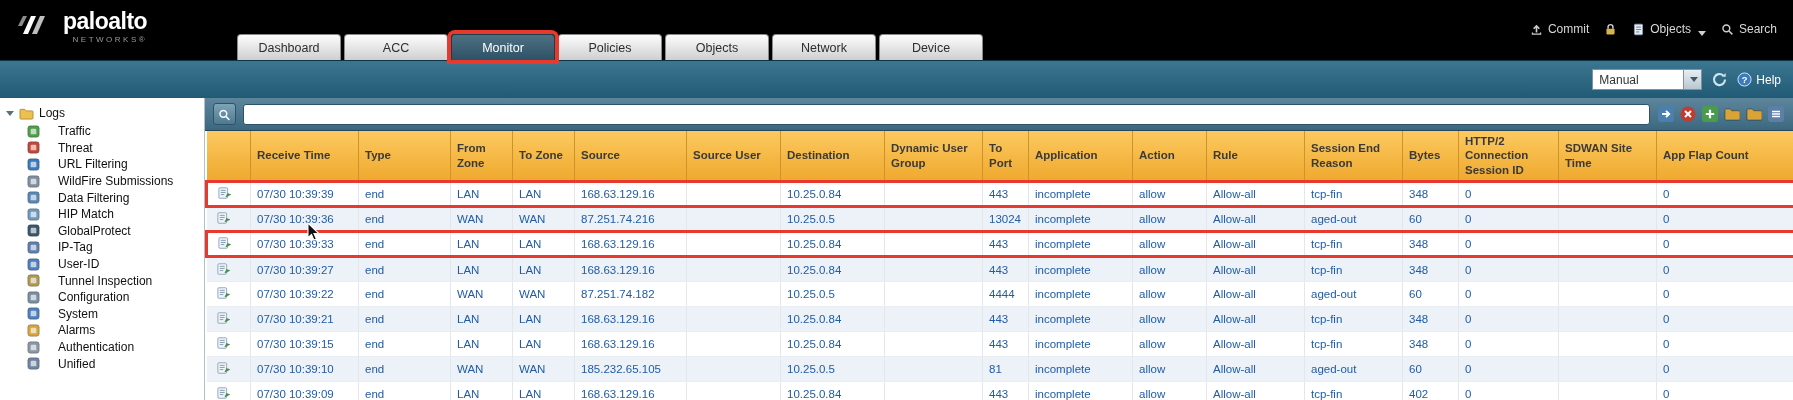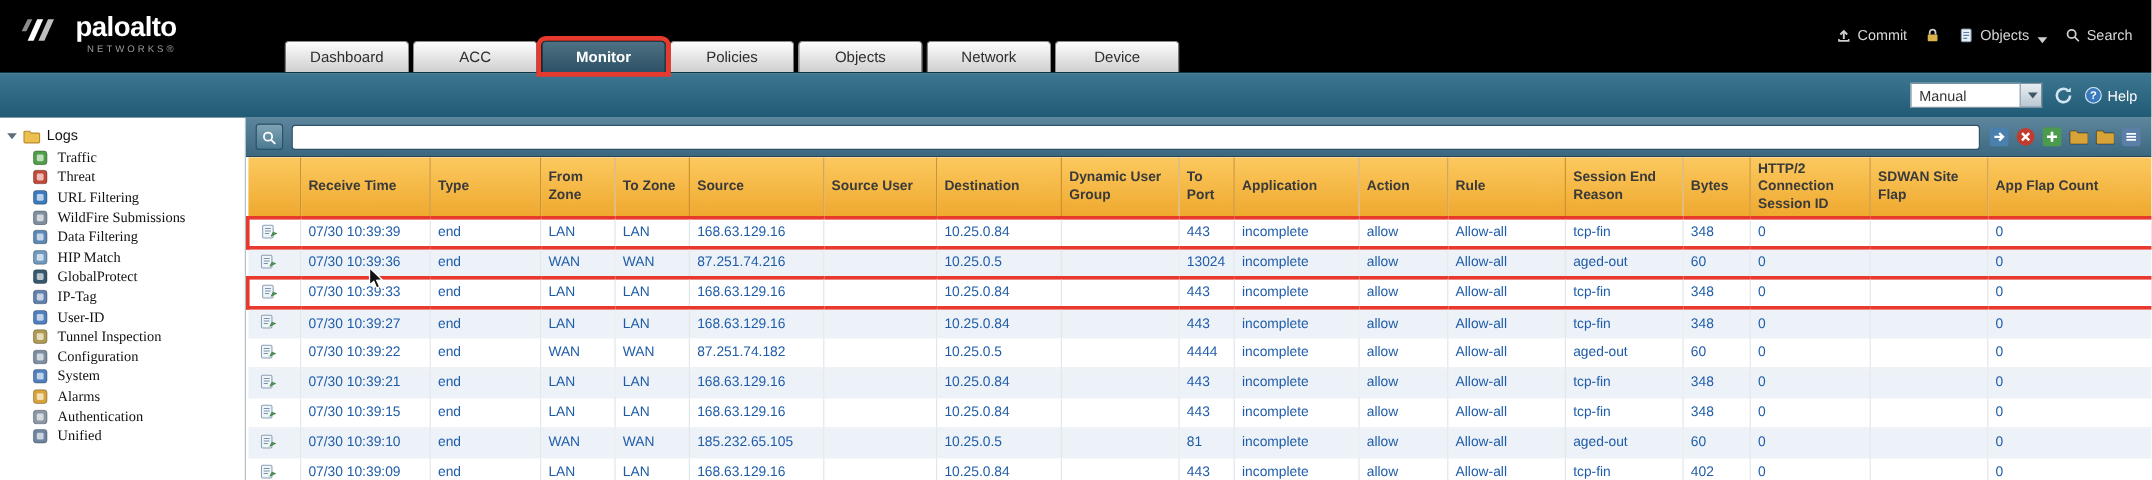--- a/index.html
+++ b/index.html
@@ -12,21 +12,21 @@
   .logo { position:absolute; left:14px; top:8px; display:flex; align-items:center; gap:9px; }
   .logo-text { display:flex; flex-direction:column; }
   .logo-brand { color:#fff; font-size:23px; font-weight:bold; letter-spacing:-0.5px; line-height:1; }
   .logo-sub { color:#9b9b9b; font-size:8px; letter-spacing:2.5px; text-align:right; margin-top:2px; }
 
   .tabs { position:absolute; left:237px; bottom:0; display:flex; align-items:flex-end; }
   .tab { width:104px; margin-right:3px; text-align:center; padding:6px 0 5px;
          font-size:12.5px; color:#2d2d2d; cursor:pointer;
          background:linear-gradient(#fdfdfd,#cfcfcf); border:1px solid #8a8a8a; border-bottom:none;
          border-radius:4px 4px 0 0; }
-  .tab.active { background:linear-gradient(#4e7082,#2d5166); color:#fff; border-color:#1f3d4d; font-weight:bold; }
+  .tab.active { background:linear-gradient(#4e7082,#2d5166); color:#fff; border-color:#1f3d4d; font-weight:normal; }
   .tab.annotated { box-shadow:0 0 0 4px var(--red); position:relative; z-index:4; }
 
   .header-actions { position:absolute; right:16px; top:22px; display:flex; align-items:center; gap:15px;
                     color:#d8d8d8; font-size:12px; }
   .h-action { display:flex; align-items:flex-end; gap:5px; cursor:pointer; }
   .caret-down { width:0; height:0; border-left:4px solid transparent; border-right:4px solid transparent;
                 border-top:5px solid #cfcfcf; display:inline-block; margin-left:2px; }
 
   
   .teal-band { height:38px; background:linear-gradient(#3d7690,#215a74); border-top:1px solid #0d3346;
@@ -41,21 +41,21 @@
   .band-help { display:flex; align-items:center; gap:4px; color:#fff; font-size:12px; cursor:pointer; }
 
   
   .content { display:flex; height:302px; }
   .sidebar { width:205px; min-width:205px; background:#fff; border-right:1px solid #b4c0c9;
              font-size:12px; color:#101010; padding-top:6px; overflow:hidden; }
   .tree-root { display:flex; align-items:center; gap:5px; padding:2px 6px; cursor:pointer; }
   .tree-caret { width:0; height:0; border-left:4px solid transparent; border-right:4px solid transparent;
                 border-top:5px solid #5d6e7b; }
   .tree-children { padding-left:27px; padding-top:1px; }
-  .tree-item { display:flex; align-items:center; gap:8px; height:16.6px; cursor:pointer; white-space:nowrap;font-family:Liberation Serif, serif; }
+  .tree-item { display:flex; align-items:center; gap:18px; height:16.6px; cursor:pointer; white-space:nowrap; }
   .icon-chip { display:inline-flex; width:13px; height:13px; }
 
   .main { flex:1; display:flex; flex-direction:column; min-width:0; }
 
   
   .filter-bar { height:33px; background:linear-gradient(#5d869d,#3c687f); display:flex; align-items:center;
                 padding:0 8px; gap:7px; border-bottom:1px solid #27465a; }
   .search-btn { width:23px; height:22px; min-width:23px; border-radius:3px; cursor:pointer;
                 background:linear-gradient(#7fa3b5,#4c7democ92,#4c7a92); background:linear-gradient(#7fa3b5,#4c7a92);
                 border:1px solid #2e5368; display:flex; align-items:center; justify-content:center; }
@@ -410,21 +410,21 @@
               <th>Source User</th>
               <th>Destination</th>
               <th>Dynamic User Group</th>
               <th>To Port</th>
               <th>Application</th>
               <th>Action</th>
               <th>Rule</th>
               <th>Session End Reason</th>
               <th>Bytes</th>
               <th>HTTP/2 Connection Session ID</th>
-              <th>SDWAN Site Flap</th>
+              <th>SDWAN Site Time</th>
               <th>App Flap Count</th>
             </tr>
           </thead>
         <tbody id="table-body">
             <tr class="annotated">
               <td class="detail-cell"><span class="icon-chip" style="width: 14px; height: 14px;">
                   <svg width="14" height="14" viewBox="0 0 16 16">
                     <rect x="1" y="2" width="10" height="12" rx="1.2" fill="#eef4f9" stroke="#8aa0b4"></rect>
                     <path d="M3.2 5h5.6M3.2 7.4h5.6M3.2 9.8h4" stroke="#7a93a8" stroke-width="1"></path>
                     <path d="M9 12.5 L14.5 9.8 L11 8.6 Z" fill="#4b9b4f" stroke="#2f6e33" stroke-width=".6"></path>

